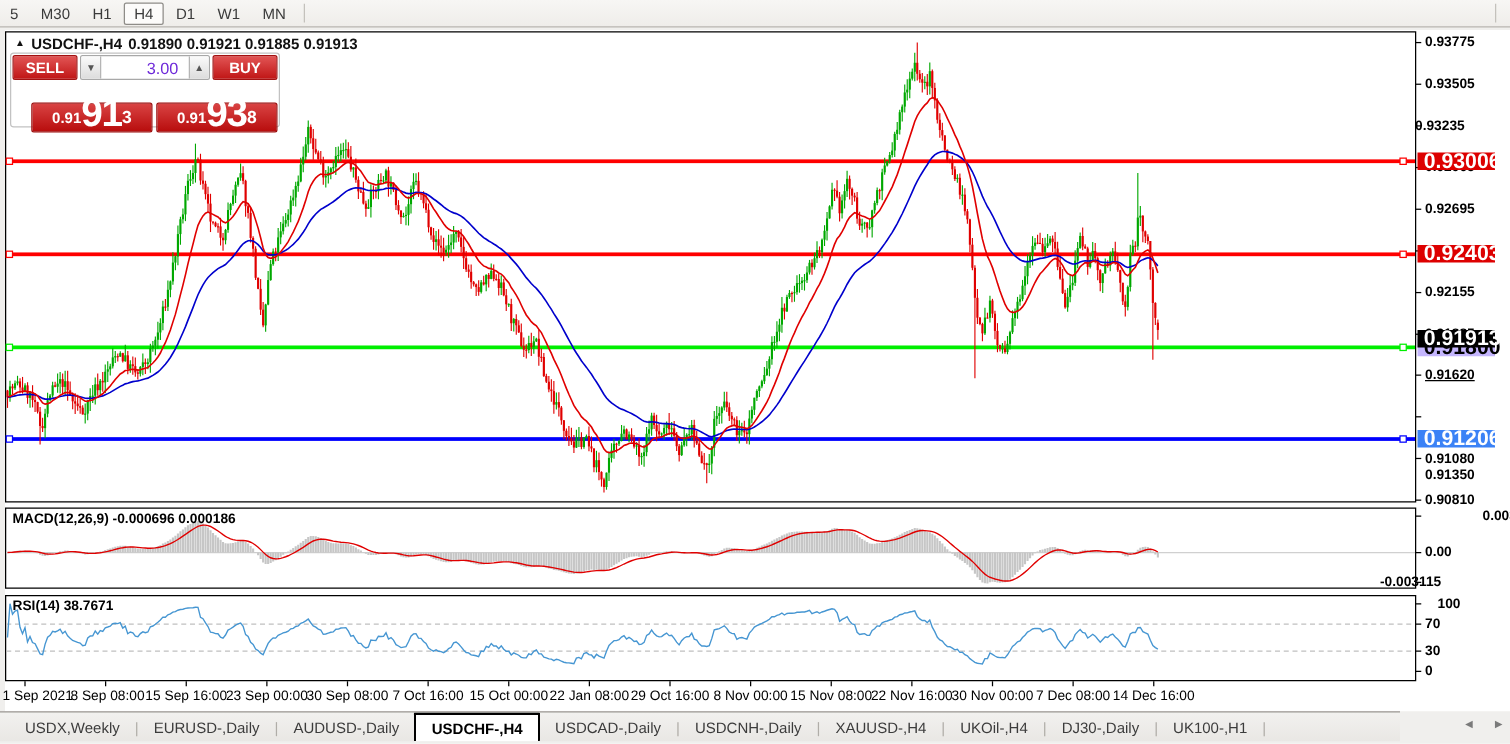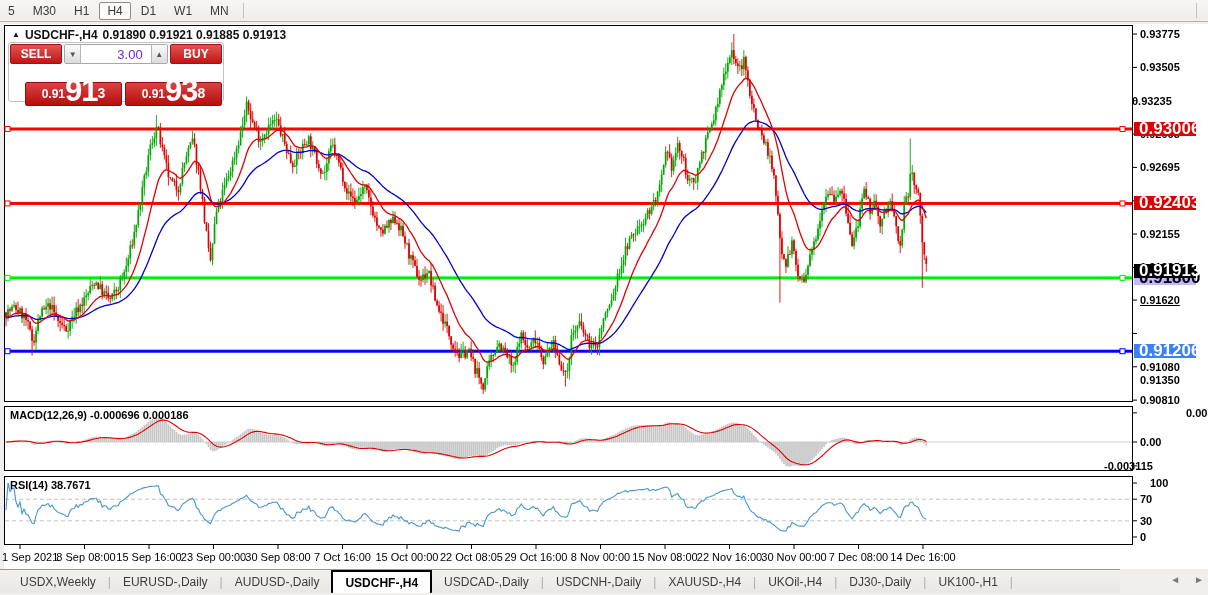--- a/index.html
+++ b/index.html
@@ -1603,21 +1603,21 @@
     <div class="axis-label" style="left: 1140px; top: 531px;">0</div>
   </div>
 <div id="time-labels">
     <div class="time-label" style="left: 2px; transform: none;">1 Sep 2021</div>
     <div class="time-label" style="left: 86px;">8 Sep 08:00</div>
     <div class="time-label" style="left: 149px;">15 Sep 16:00</div>
     <div class="time-label" style="left: 213.5px;">23 Sep 00:00</div>
     <div class="time-label" style="left: 278px;">30 Sep 08:00</div>
     <div class="time-label" style="left: 342.5px;">7 Oct 16:00</div>
     <div class="time-label" style="left: 407px;">15 Oct 00:00</div>
-    <div class="time-label" style="left: 471.5px;">22 Oct 08:05</div>
+    <div class="time-label" style="left: 471.5px;">22 Jan 08:00</div>
     <div class="time-label" style="left: 536px;">29 Oct 16:00</div>
     <div class="time-label" style="left: 600.5px;">8 Nov 00:00</div>
     <div class="time-label" style="left: 665px;">15 Nov 08:00</div>
     <div class="time-label" style="left: 729.5px;">22 Nov 16:00</div>
     <div class="time-label" style="left: 794px;">30 Nov 00:00</div>
     <div class="time-label" style="left: 858.5px;">7 Dec 08:00</div>
     <div class="time-label" style="left: 923px;">14 Dec 16:00</div>
   </div>
 <div id="badges">
     <div class="badge" style="top: 122px; background: rgb(221, 0, 0); color: rgb(255, 255, 255);">0.93006</div>

